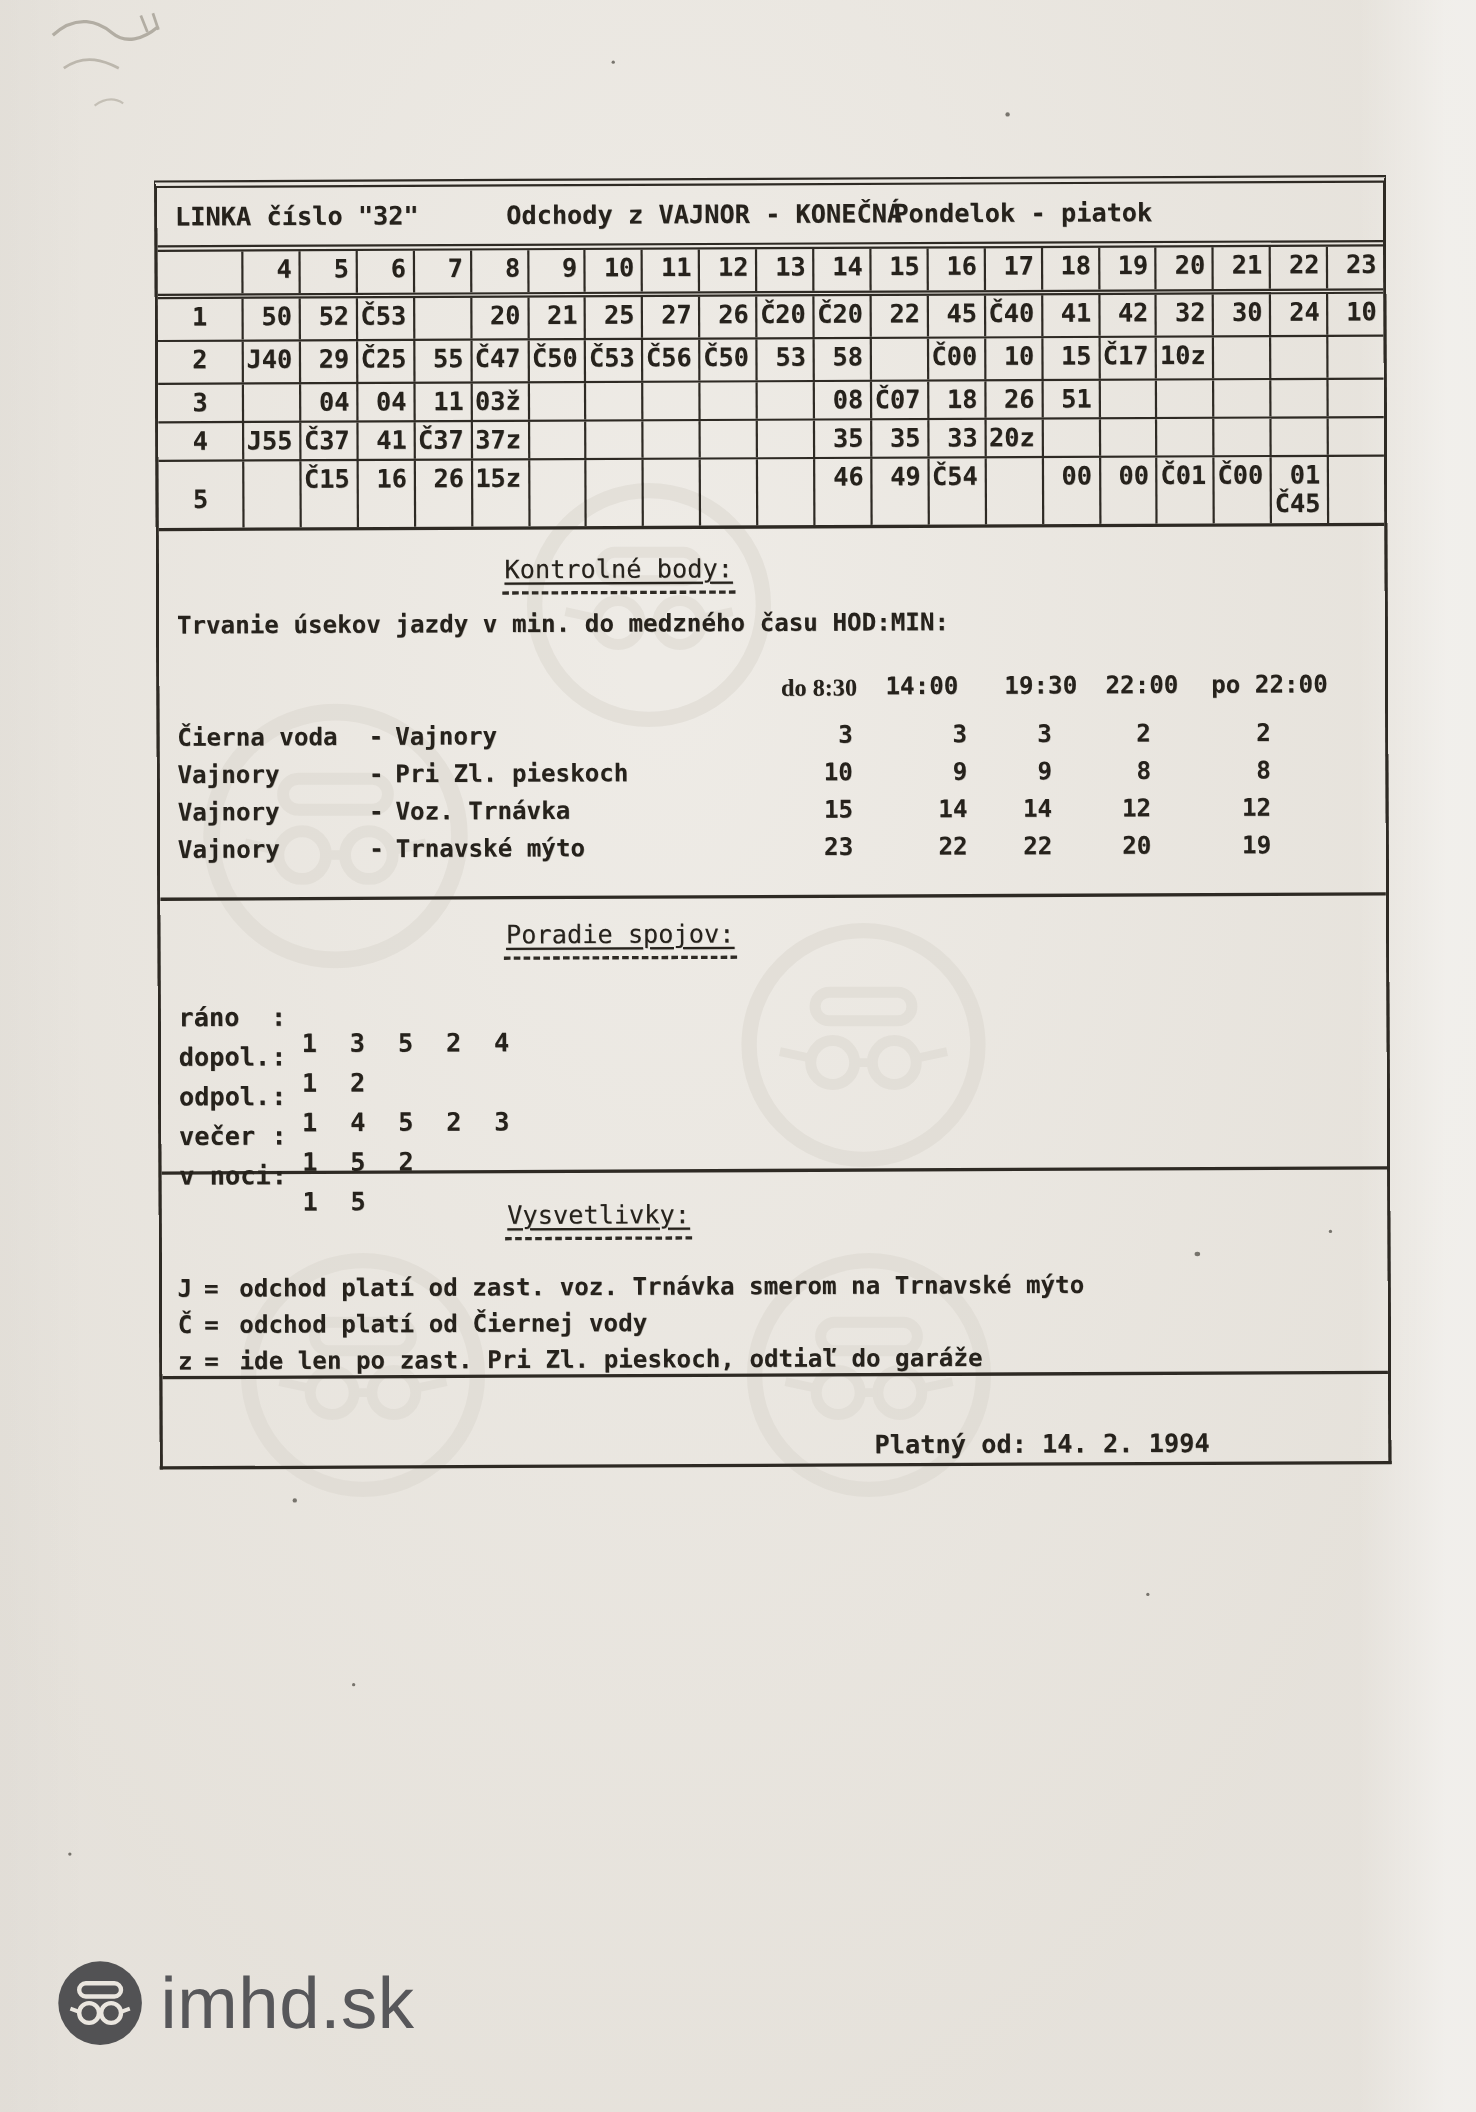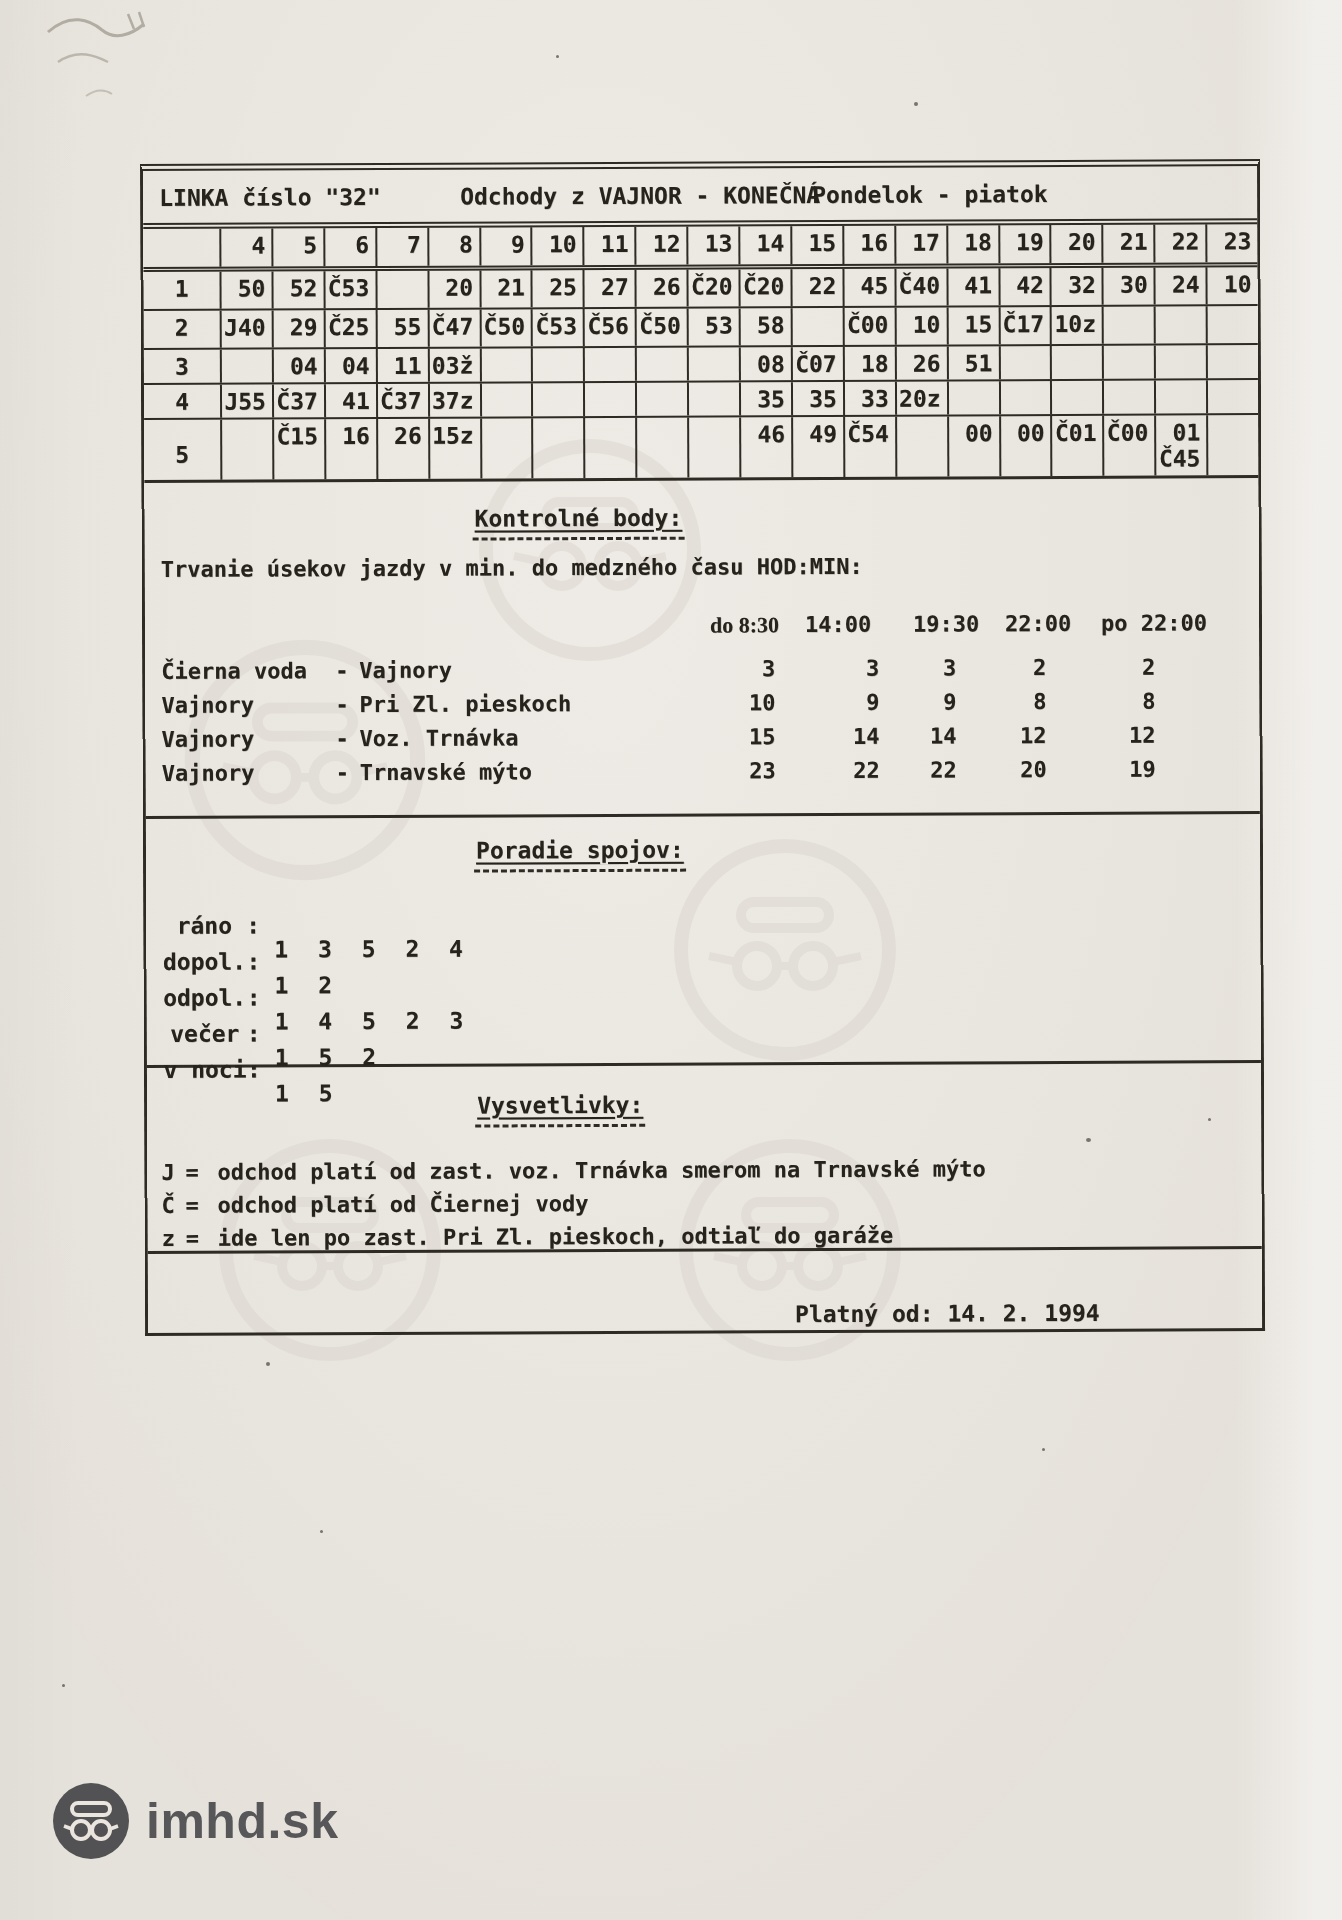--- a/index.html
+++ b/index.html
@@ -54,21 +54,21 @@
   #t-body .t-row:nth-child(3),#t-body .t-row:nth-child(4){height:33px;}
   #t-body .t-row:nth-child(5){height:60px;border-bottom:none;}
   #t-body .t-row:nth-child(5) .label-cell{padding-top:22px;}
   
   .section{position:relative;border-bottom:3px solid var(--line);}
   .sec-kontrolne{height:333px;}
   .sec-poradie{height:246px;}
   .sec-vysvetlivky{height:183px;}
   .footer-area{position:relative;height:96px;}
   .sec-heading{
-    position:absolute;left:330px;top:24px;font-size:23px;font-weight:bold;
+    position:absolute;left:314px;top:24px;font-size:23px;font-weight:normal;
     text-decoration:underline;text-underline-offset:4px;text-decoration-thickness:2px;
   }
   .sec-heading::after{
     content:"";position:absolute;left:-2px;right:-2px;bottom:-9px;
     border-bottom:3px dashed var(--line);
   }
   .sec-poradie .sec-heading{top:20px;}
   .sec-vysvetlivky .sec-heading{top:26px;}
   .intro{position:absolute;left:16px;top:74px;font-size:22px;font-weight:bold;white-space:pre;}
   
@@ -86,34 +86,34 @@
   .kb-vals{display:flex;}
   .kb-vals span{text-align:right;}
   .kb-vals span:nth-child(1){width:130px;}
   .kb-vals span:nth-child(2){width:104px;}
   .kb-vals span:nth-child(3){width:77px;}
   .kb-vals span:nth-child(4){width:90px;}
   .kb-vals span:nth-child(5){width:109px;}
   
   .por-lines{position:absolute;left:16px;top:94px;}
   .por-line{display:flex;height:36px;font-size:23px;font-weight:bold;white-space:pre;}
-  .por-label{width:84px;text-align:center;}
+  .por-label{width:84px;}
   .por-value{margin-left:14px;letter-spacing:8px;margin-top:24px;}
   
   .vy-items{position:absolute;left:14px;top:92px;}
   .vy-item{display:flex;height:33px;font-size:22px;font-weight:bold;white-space:pre;}
   .vy-sym{width:24px;}
   .vy-eq{width:32px;}
   
   .valid-from{position:absolute;left:647px;top:50px;font-size:23px;font-weight:bold;}
   
   .logo{position:absolute;left:52px;top:1782px;display:flex;align-items:center;gap:16px;}
   .logo-text{
     font-family:"Liberation Sans","DejaVu Sans",sans-serif;
-    font-weight:bold;font-size:50px;color:#57575a;letter-spacing:0.5px;
+    font-weight:normal;font-size:66px;color:#57575a;letter-spacing:0.5px;
   }
 </style>
 </head>
 <body>
 
 <div class="page">
 
   <svg width="0" height="0" style="position:absolute" aria-hidden="true">
     <defs>
       <g id="wm-shape">

